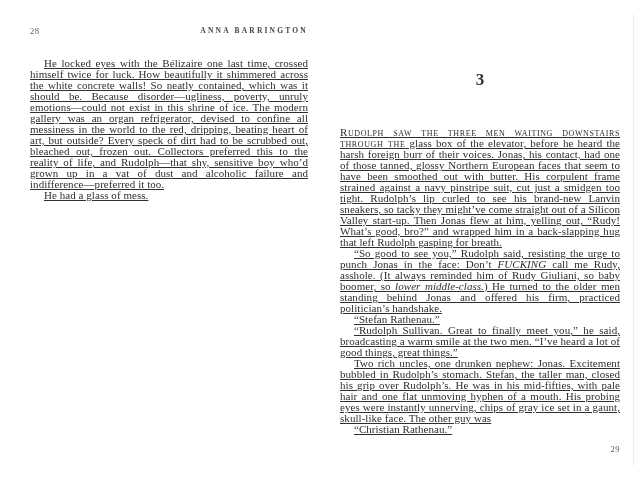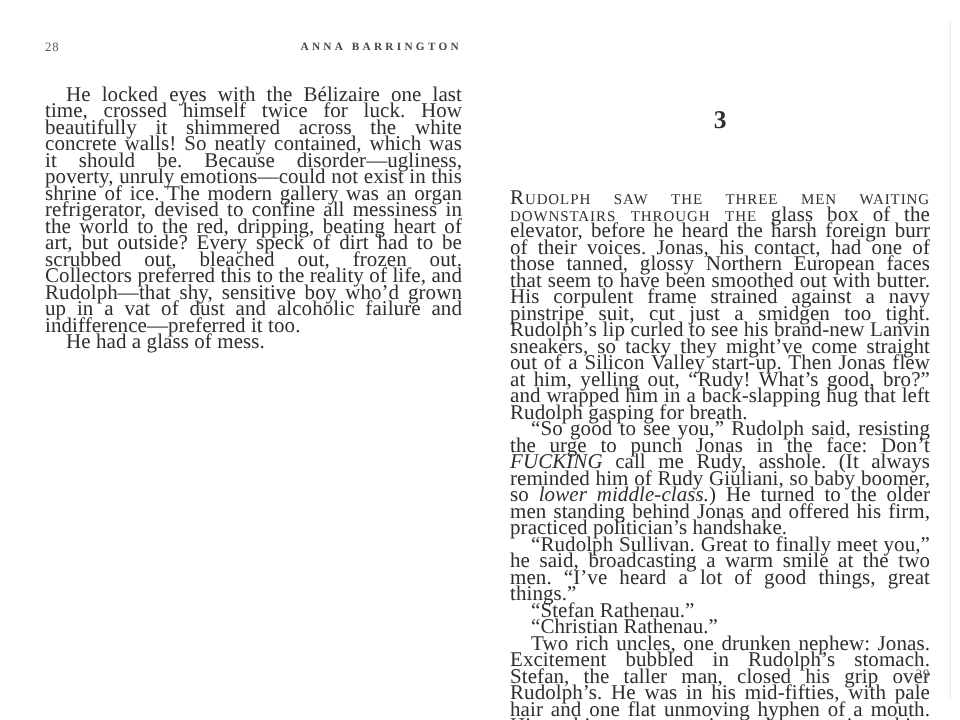--- a/index.html
+++ b/index.html
@@ -47,25 +47,26 @@
   .running-header {
     display: block;
     text-align: right;
     font-size: 7.5px;
     font-weight: bold;
     letter-spacing: 2.2px;
     color: #474747;
   }
   .body-par {
     margin: 0;
-    font-size: 14px;
+    font-size: 11px;
     line-height: 11px;
     text-align: justify;
     letter-spacing: 0.05px;
     color: #2f2f2f;
+    text-decoration: underline;
   }
   .indent { text-indent: 14px; }
   
   .page-right {
     position: absolute;
     left: 340px;
     top: 70px;
     width: 280px;
   }
   .chapter-number {
@@ -108,21 +109,21 @@
     <p class="body-par indent">He had a glass of mess.</p>
   </div>
 
   <div class="page-right">
     <div class="chapter-number">3</div>
 
     <p class="body-par"><span class="smallcaps">Rudolph saw the three men waiting downstairs through the</span><span> glass box of the elevator, before he heard the harsh foreign burr of their voices. Jonas, his contact, had one of those tanned, glossy Northern European faces that seem to have been smoothed out with butter. His corpulent frame strained against a navy pinstripe suit, cut just a smidgen too tight. Rudolph’s lip curled to see his brand-new Lanvin sneakers, so tacky they might’ve come straight out of a Silicon Valley start-up. Then Jonas flew at him, yelling out, “Rudy! What’s good, bro?” and wrapped him in a back-slapping hug that left Rudolph gasping for breath.</span></p>
 
     <p class="body-par indent"><span>“So good to see you,” Rudolph said, resisting the urge to punch Jonas in the face: Don’t </span><span class="ital">FUCKING</span><span> call me Rudy, asshole. (It always reminded him of Rudy Giuliani, so baby boomer, so </span><span class="ital">lower middle-class.</span><span>) He turned to the older men standing behind Jonas and offered his firm, practiced politician’s handshake.</span></p>
 
+    <p class="body-par indent">“Stefan Rathenau.”</p>
     <p class="body-par indent">“Rudolph Sullivan. Great to finally meet you,” he said, broadcasting a warm smile at the two men. “I’ve heard a lot of good things, great things.”</p>
-    <p class="body-par indent">“Stefan Rathenau.”</p>
+    <p class="body-par indent">Two rich uncles, one drunken nephew: Jonas. Excitement bubbled in Rudolph’s stomach. Stefan, the taller man, closed his grip over Rudolph’s. He was in his mid-fifties, with pale hair and one flat unmoving hyphen of a mouth. His probing eyes were instantly unnerving, chips of gray ice set in a gaunt, skull-like face. The other guy was</p>
     <p class="body-par indent">“Christian Rathenau.”</p>
-    <p class="body-par indent">Two rich uncles, one drunken nephew: Jonas. Excitement bubbled in Rudolph’s stomach. Stefan, the taller man, closed his grip over Rudolph’s. He was in his mid-fifties, with pale hair and one flat unmoving hyphen of a mouth. His probing eyes were instantly unnerving, chips of gray ice set in a gaunt, skull-like face. The other guy was</p>
   </div>
 
   <div class="folio-bottom">29</div>
 
 </div>
 
 </body></html>

